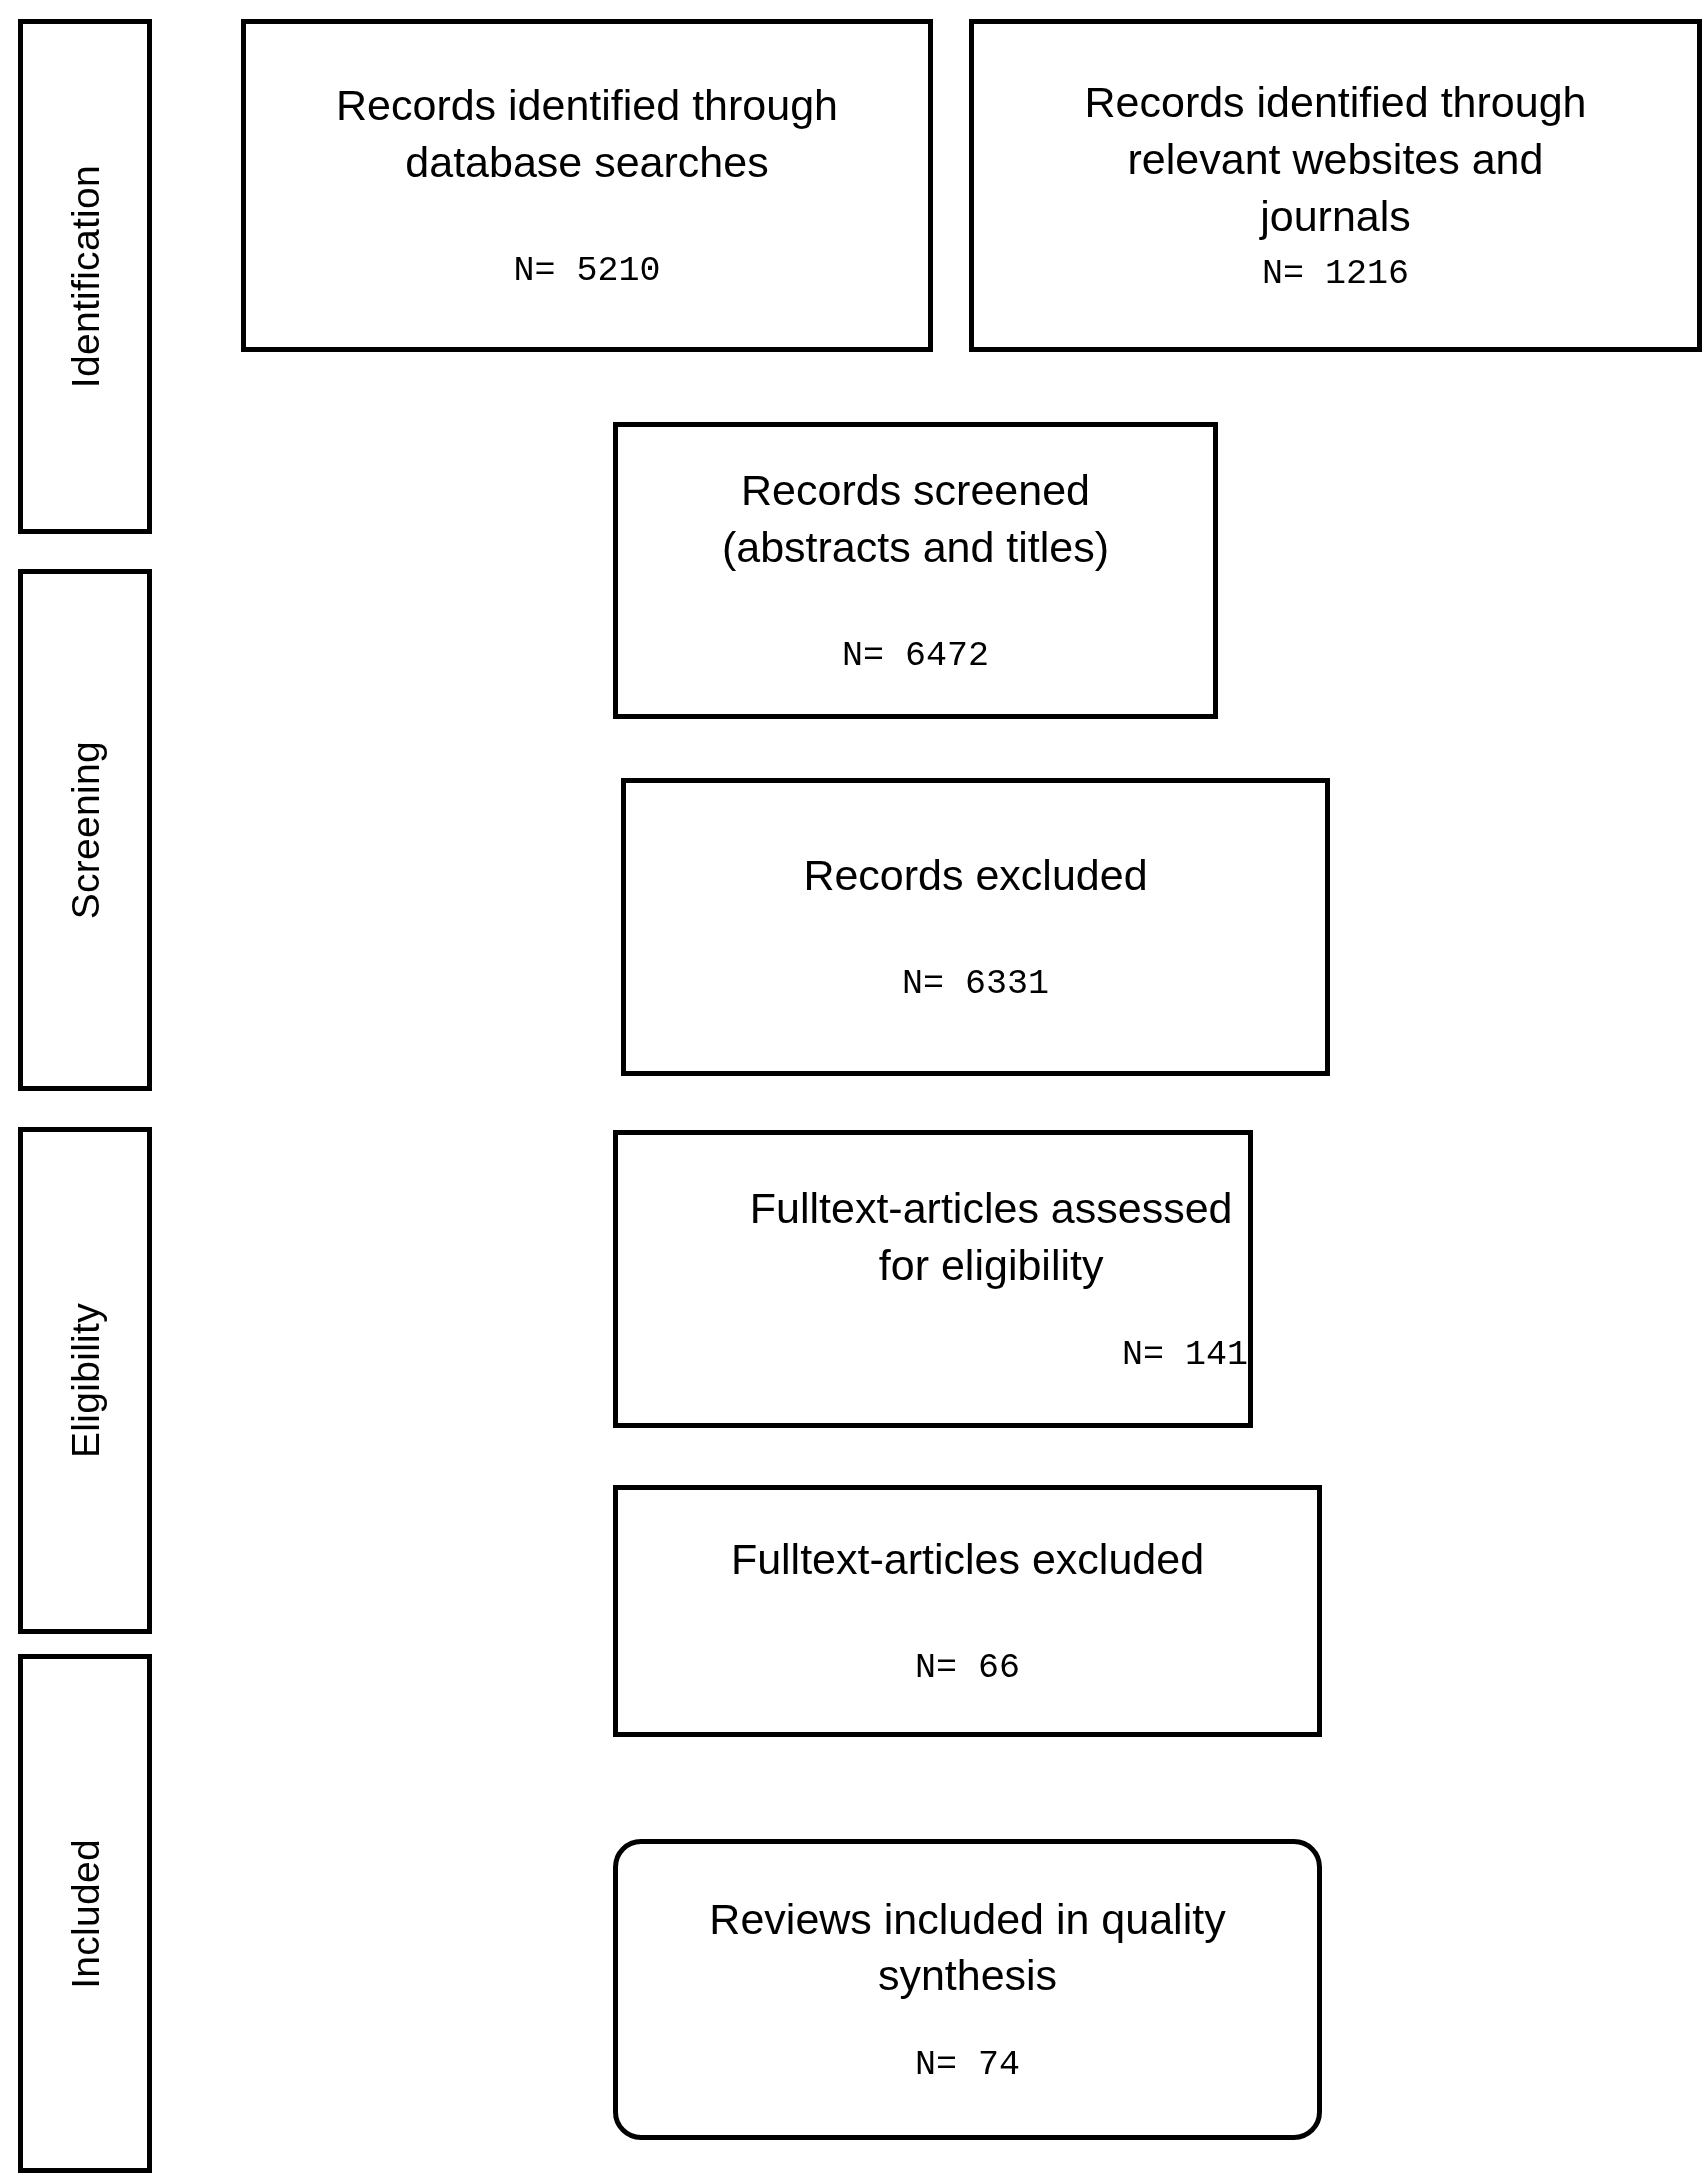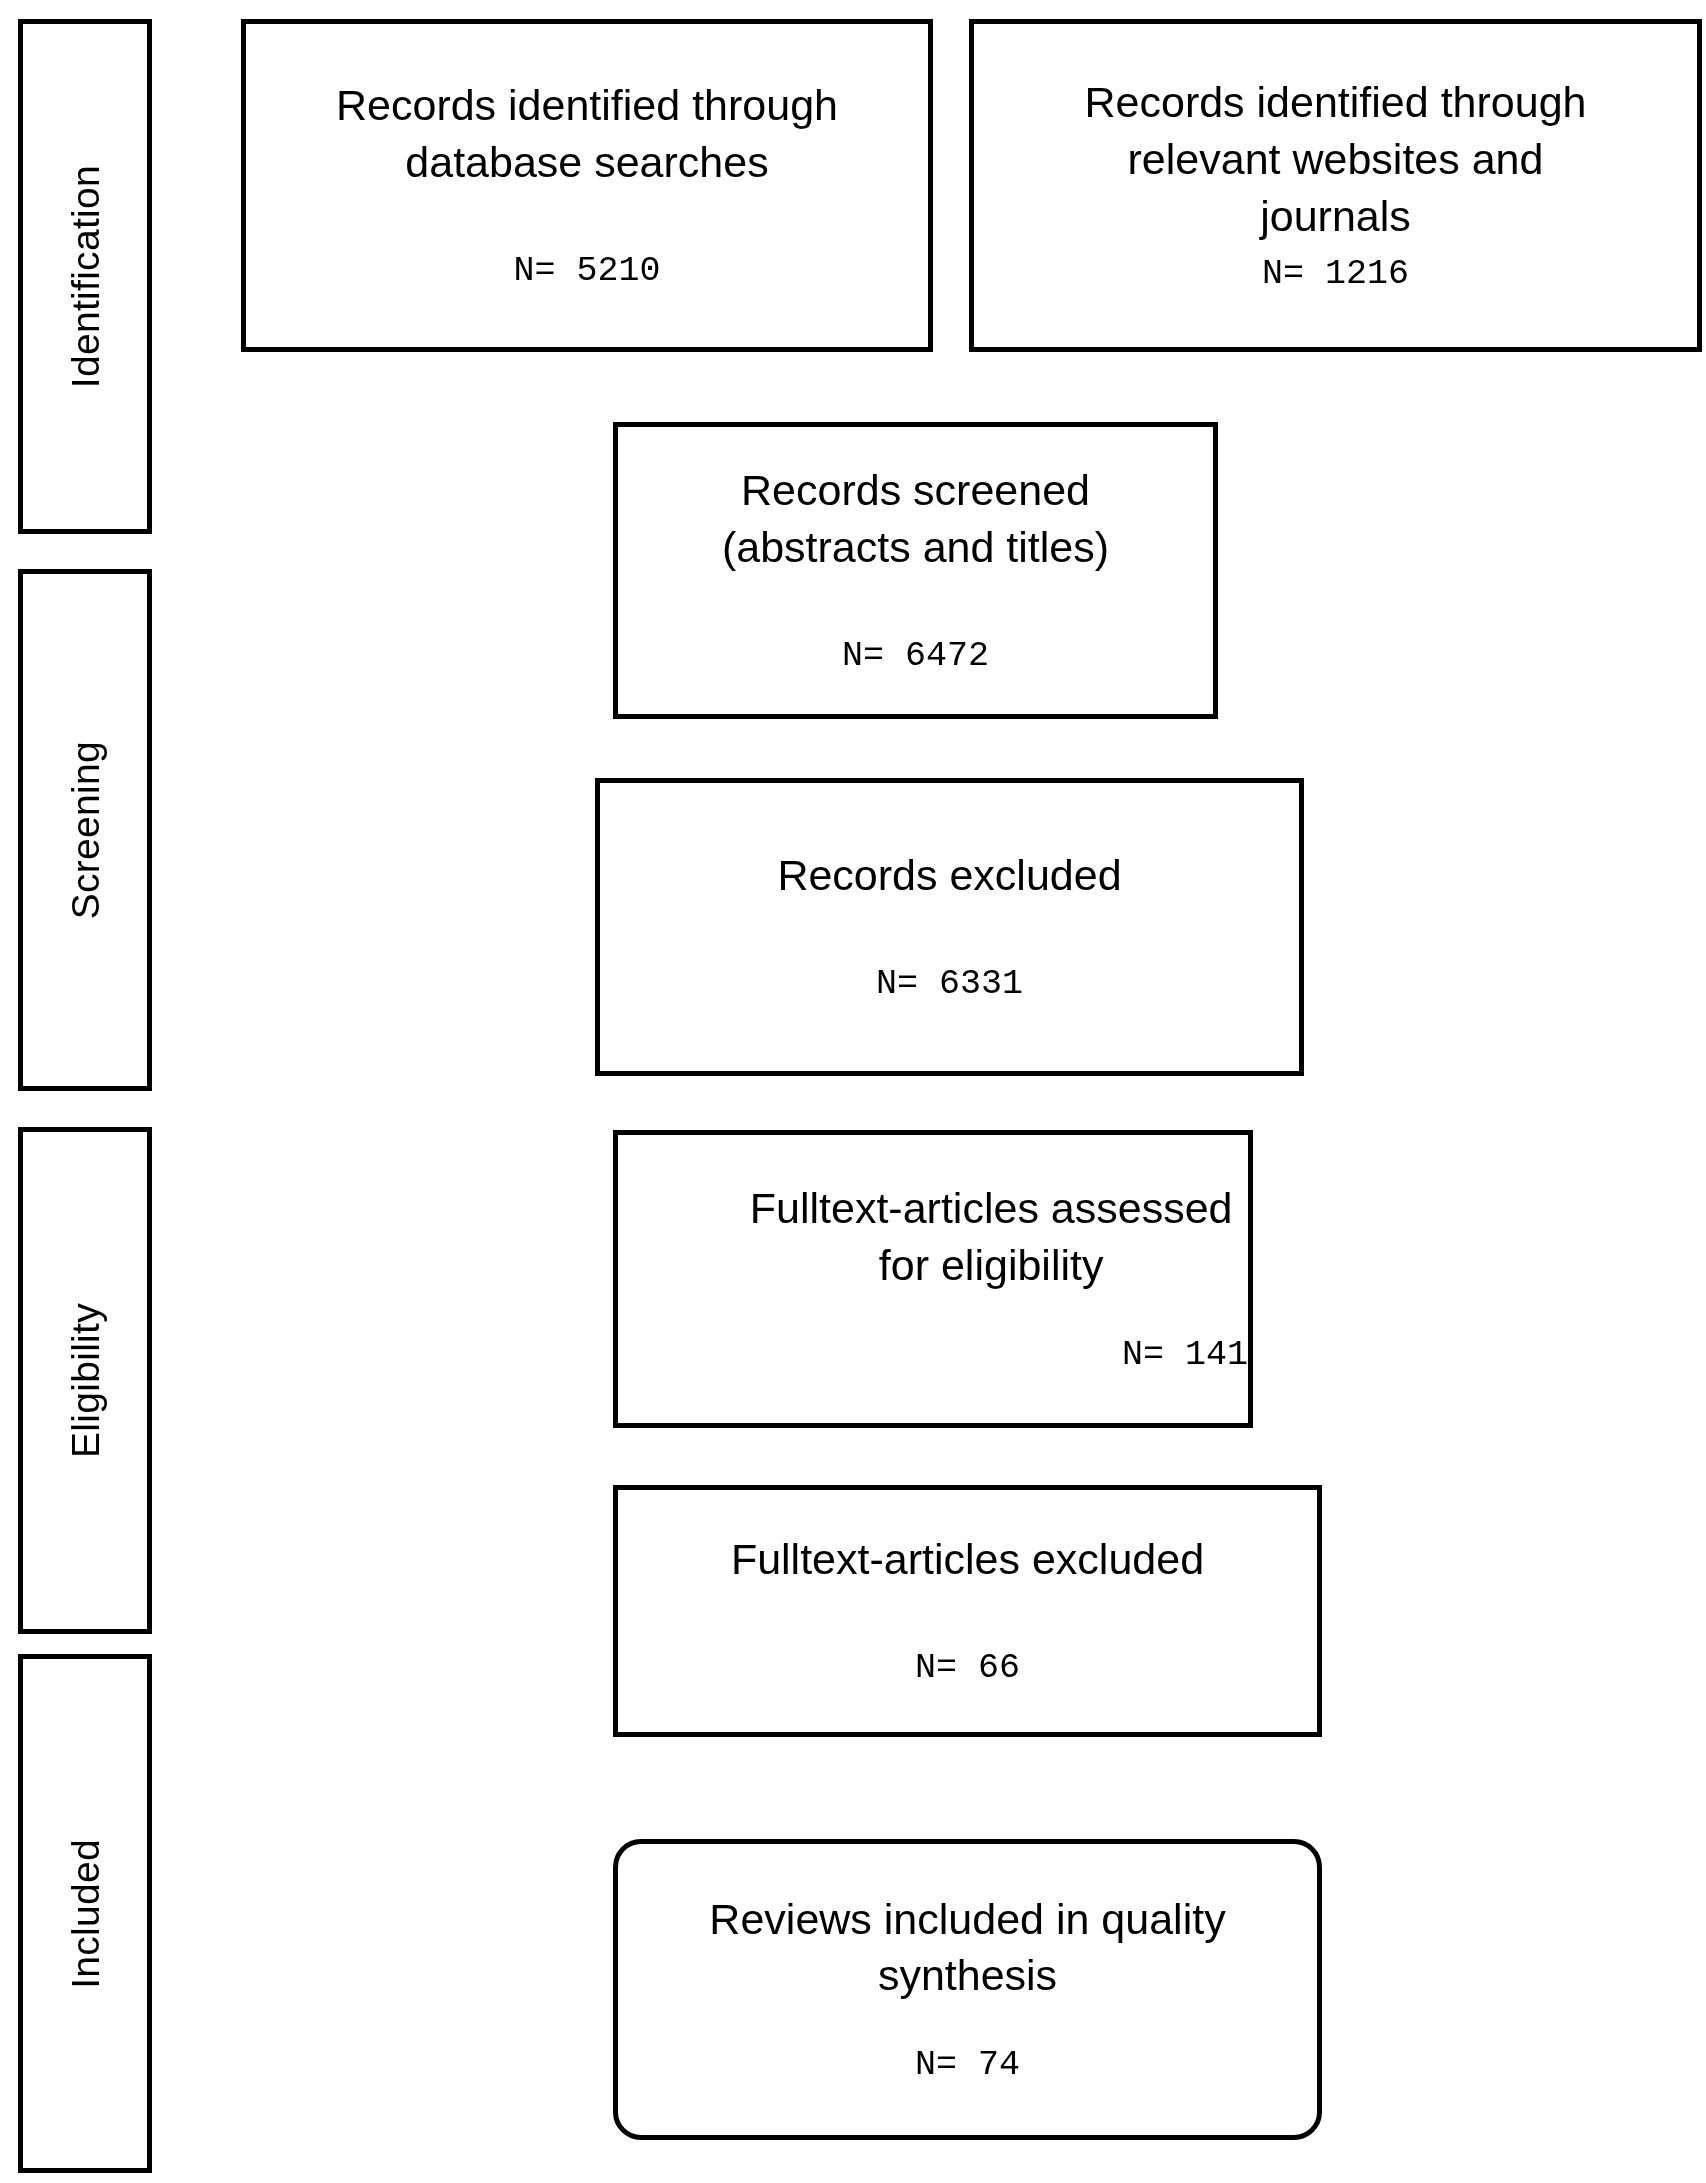--- a/index.html
+++ b/index.html
@@ -97,21 +97,21 @@
     <div class="box-count">N= 1216</div>
   </div>
 
   <div class="box" style="left:613px; top:422px; width:605px; height:297px;">
     <div class="box-title">Records screened
 (abstracts and titles)</div>
     <div class="gap-lg"></div>
     <div class="box-count">N= 6472</div>
   </div>
 
-  <div class="box" style="left:595px; top:778px; width:709px; height:298px;align-items:center;">
+  <div class="box" style="left:621px; top:778px; width:709px; height:298px;align-items:center;">
     <div class="box-title">Records excluded</div>
     <div class="gap-lg"></div>
     <div class="box-count">N= 6331</div>
   </div>
 
   <div class="box" style="left:613px; top:1130px; width:640px; height:298px;align-items:flex-end;">
     <div class="box-title">Fulltext-articles assessed
 for eligibility</div>
     <div class="gap-md"></div>
     <div class="box-count">N= 141</div>

